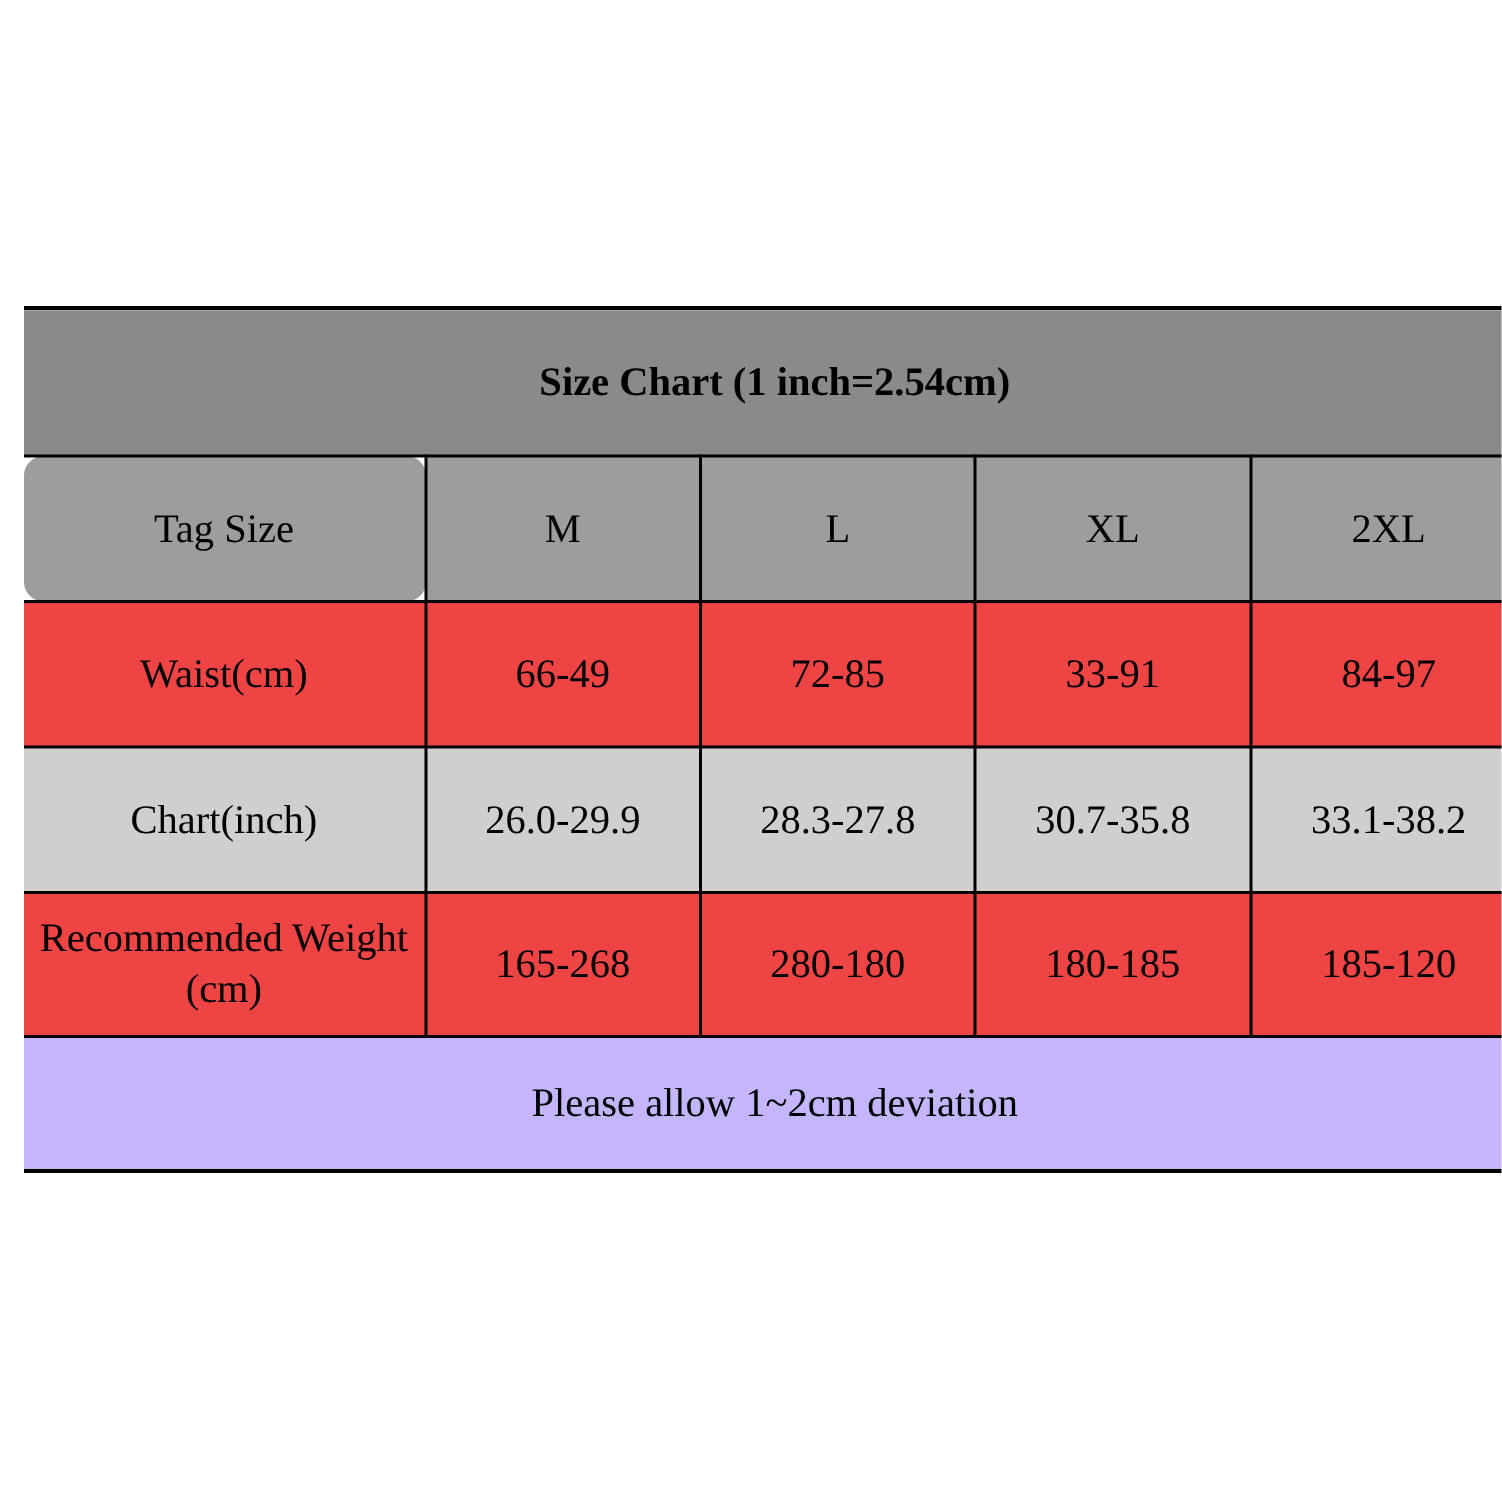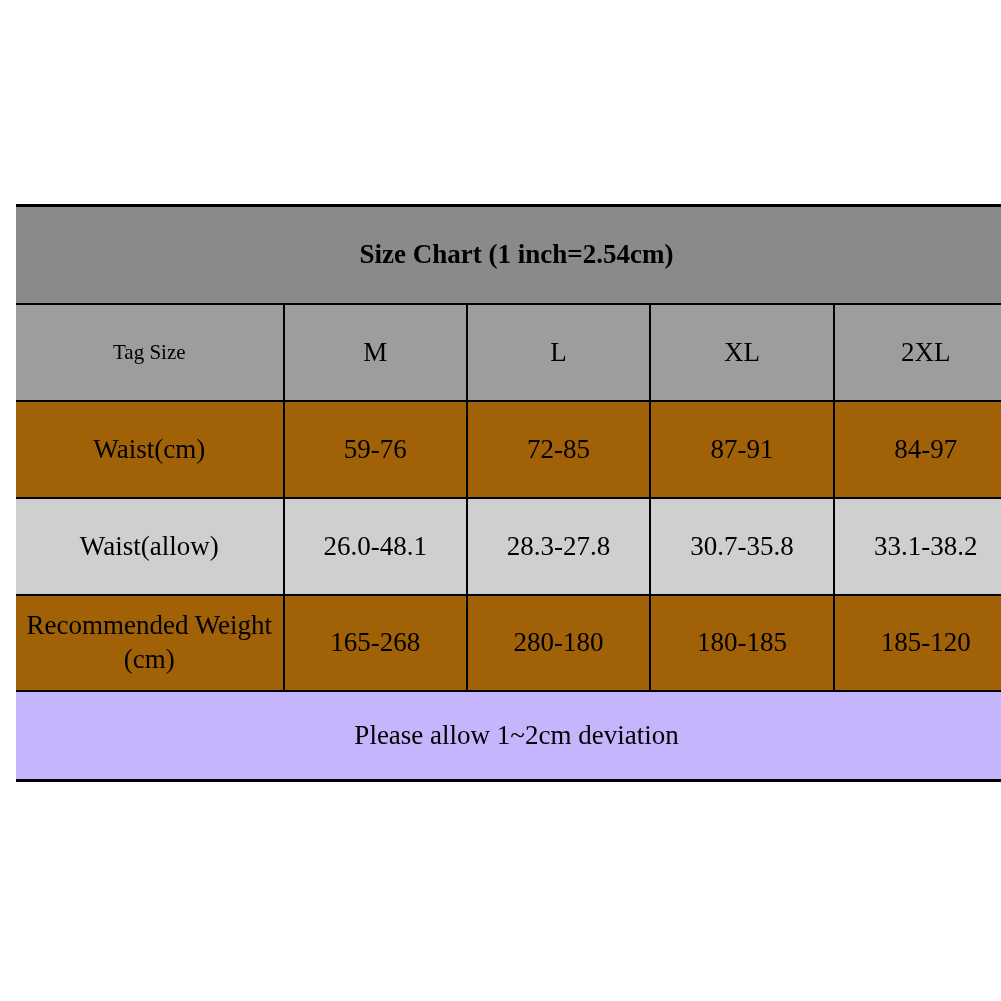--- a/index.html
+++ b/index.html
@@ -64,29 +64,29 @@
     border-bottom: none !important;
   }
   .header-row td {
     background: #9d9d9d;
     height: 84px;
   }
   .row-shaded td {
     background: #cfcfcf;
   }
   .row-plain td {
-    background: #a16207;
+    background: #ef4444;
   }
   .label-cell {
     text-align: left;
     padding-left: 8px;
   }
   .row-tall td { height: 83px; }
   .row-mid td { height: 83px; }
-  .header-row td.label-cell { font-size: 21px; }
+  .header-row td.label-cell { font-size: 27px; border-radius: 13px; }
   td.first-col { border-left: none !important; }
   td.last-col { border-right: none !important; }
 </style>
 </head>
 <body>
 
 <div id="chart-wrap">
   <table class="size-chart">
     <colgroup>
       <col class="c-label">
@@ -101,28 +101,28 @@
       </tr>
       <tr class="header-row">
         <td class="label-cell first-col">Tag Size</td>
         <td>M</td>
         <td>L</td>
         <td>XL</td>
         <td class="last-col">2XL</td>
       </tr>
       <tr class="row-plain row-mid">
         <td class="label-cell first-col">Waist(cm)</td>
-        <td>59-76</td>
+        <td>66-49</td>
         <td>72-85</td>
-        <td>87-91</td>
+        <td>33-91</td>
         <td class="last-col">84-97</td>
       </tr>
       <tr class="row-shaded row-mid">
-        <td class="label-cell first-col">Waist(allow)</td>
-        <td>26.0-48.1</td>
+        <td class="label-cell first-col">Chart(inch)</td>
+        <td>26.0-29.9</td>
         <td>28.3-27.8</td>
         <td>30.7-35.8</td>
         <td class="last-col">33.1-38.2</td>
       </tr>
       <tr class="row-plain row-tall">
         <td class="label-cell first-col">Recommended Weight (cm)</td>
         <td>165-268</td>
         <td>280-180</td>
         <td>180-185</td>
         <td class="last-col">185-120</td>

